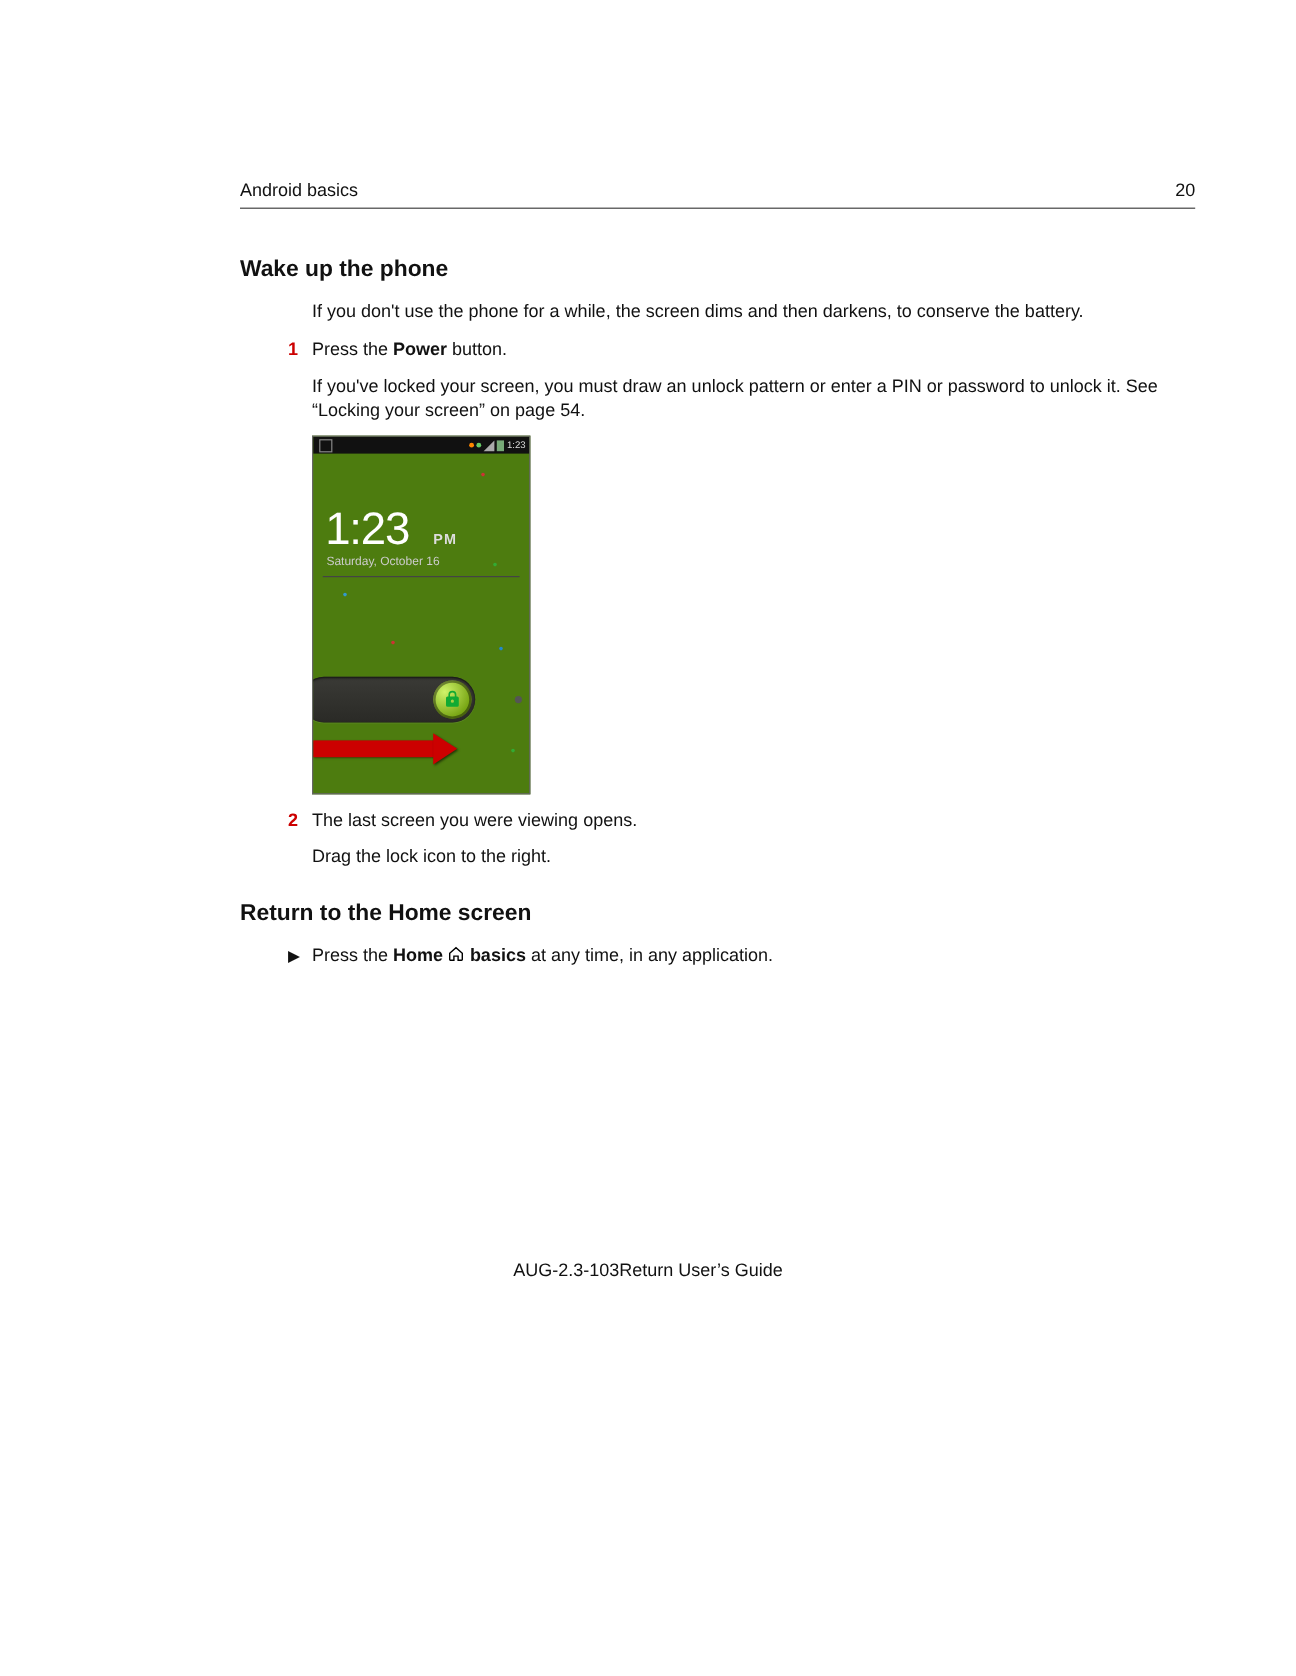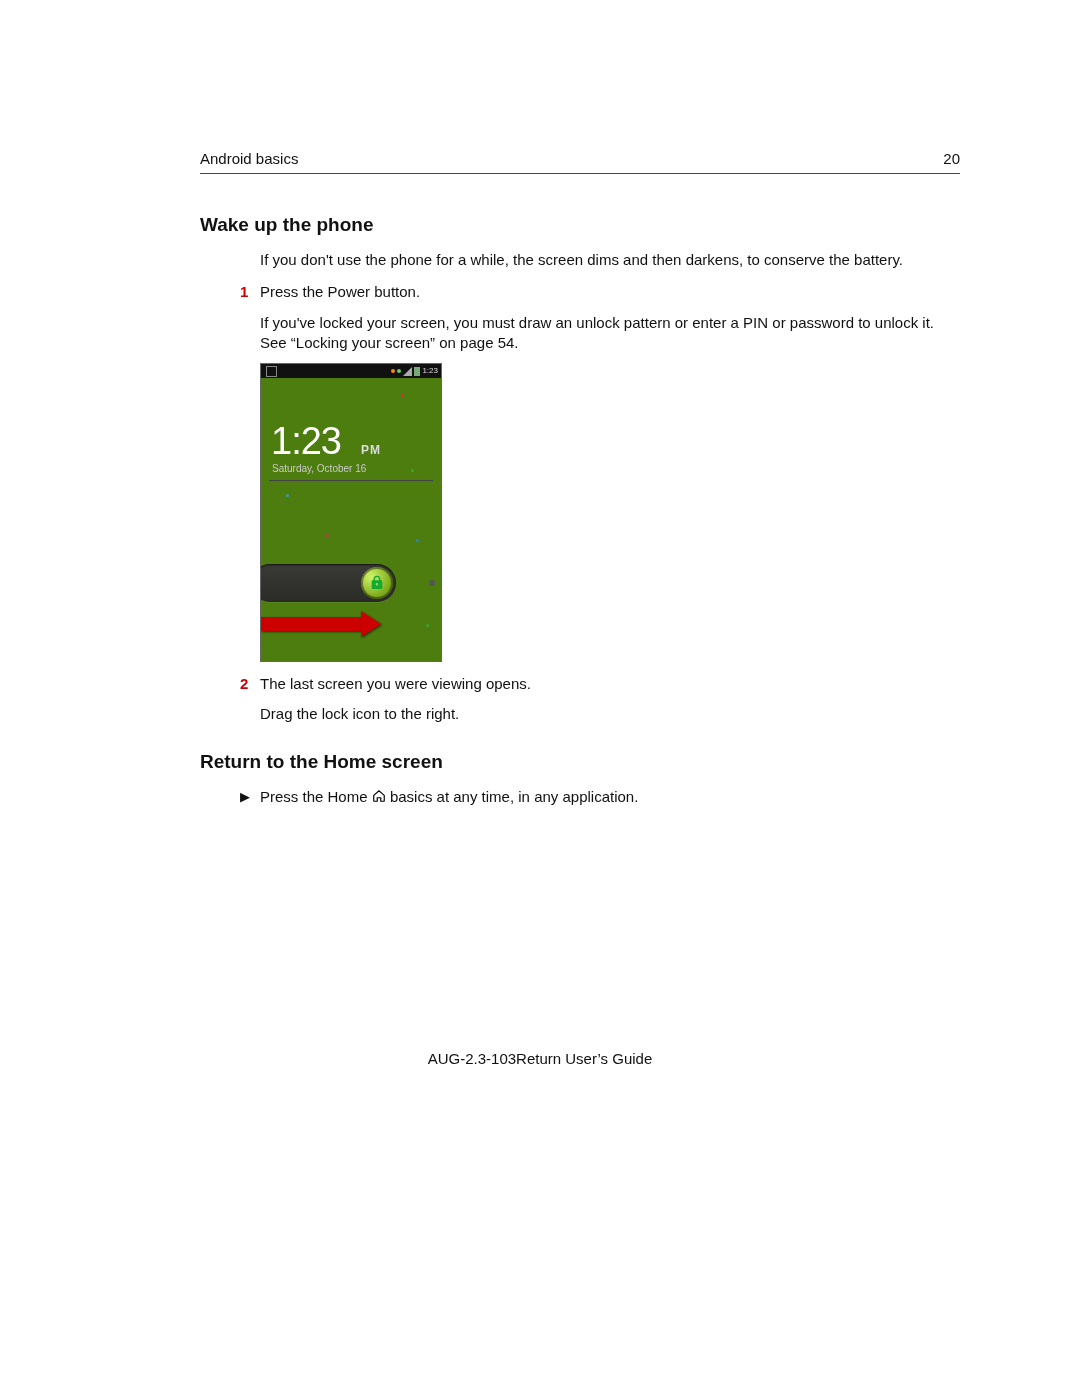--- a/index.html
+++ b/index.html
@@ -8,21 +8,21 @@
     background: #fff;
   }
   .page {
     width: 1080px;
     height: 1397px;
     position: relative;
     background: #fff;
     font-family: Arial, Helvetica, sans-serif;
     color: #111;
     box-sizing: border-box;
-    padding: 150px 120px 0 200px;
+    padding: 150px 84px 0 200px;
   }
 
   
   .run-head {
     display: flex;
     justify-content: space-between;
     font-size: 15px;
     border-bottom: 1px solid #444;
     padding-bottom: 6px;
     margin-bottom: 40px;
@@ -57,21 +57,21 @@
     position: absolute;
     left: 40px;
     top: 0;
     font-weight: bold;
     color: #c00;
     font-size: 15px;
   }
   ol.steps li p {
     margin: 0 0 10px 0;
   }
-  .bold { font-weight: normal; }
+  .bold { font-weight: bold; }
 
   ul.bullet {
     list-style: none;
     padding: 0;
     margin: 0;
   }
   ul.bullet li {
     position: relative;
     padding-left: 60px;
     font-size: 15px;

